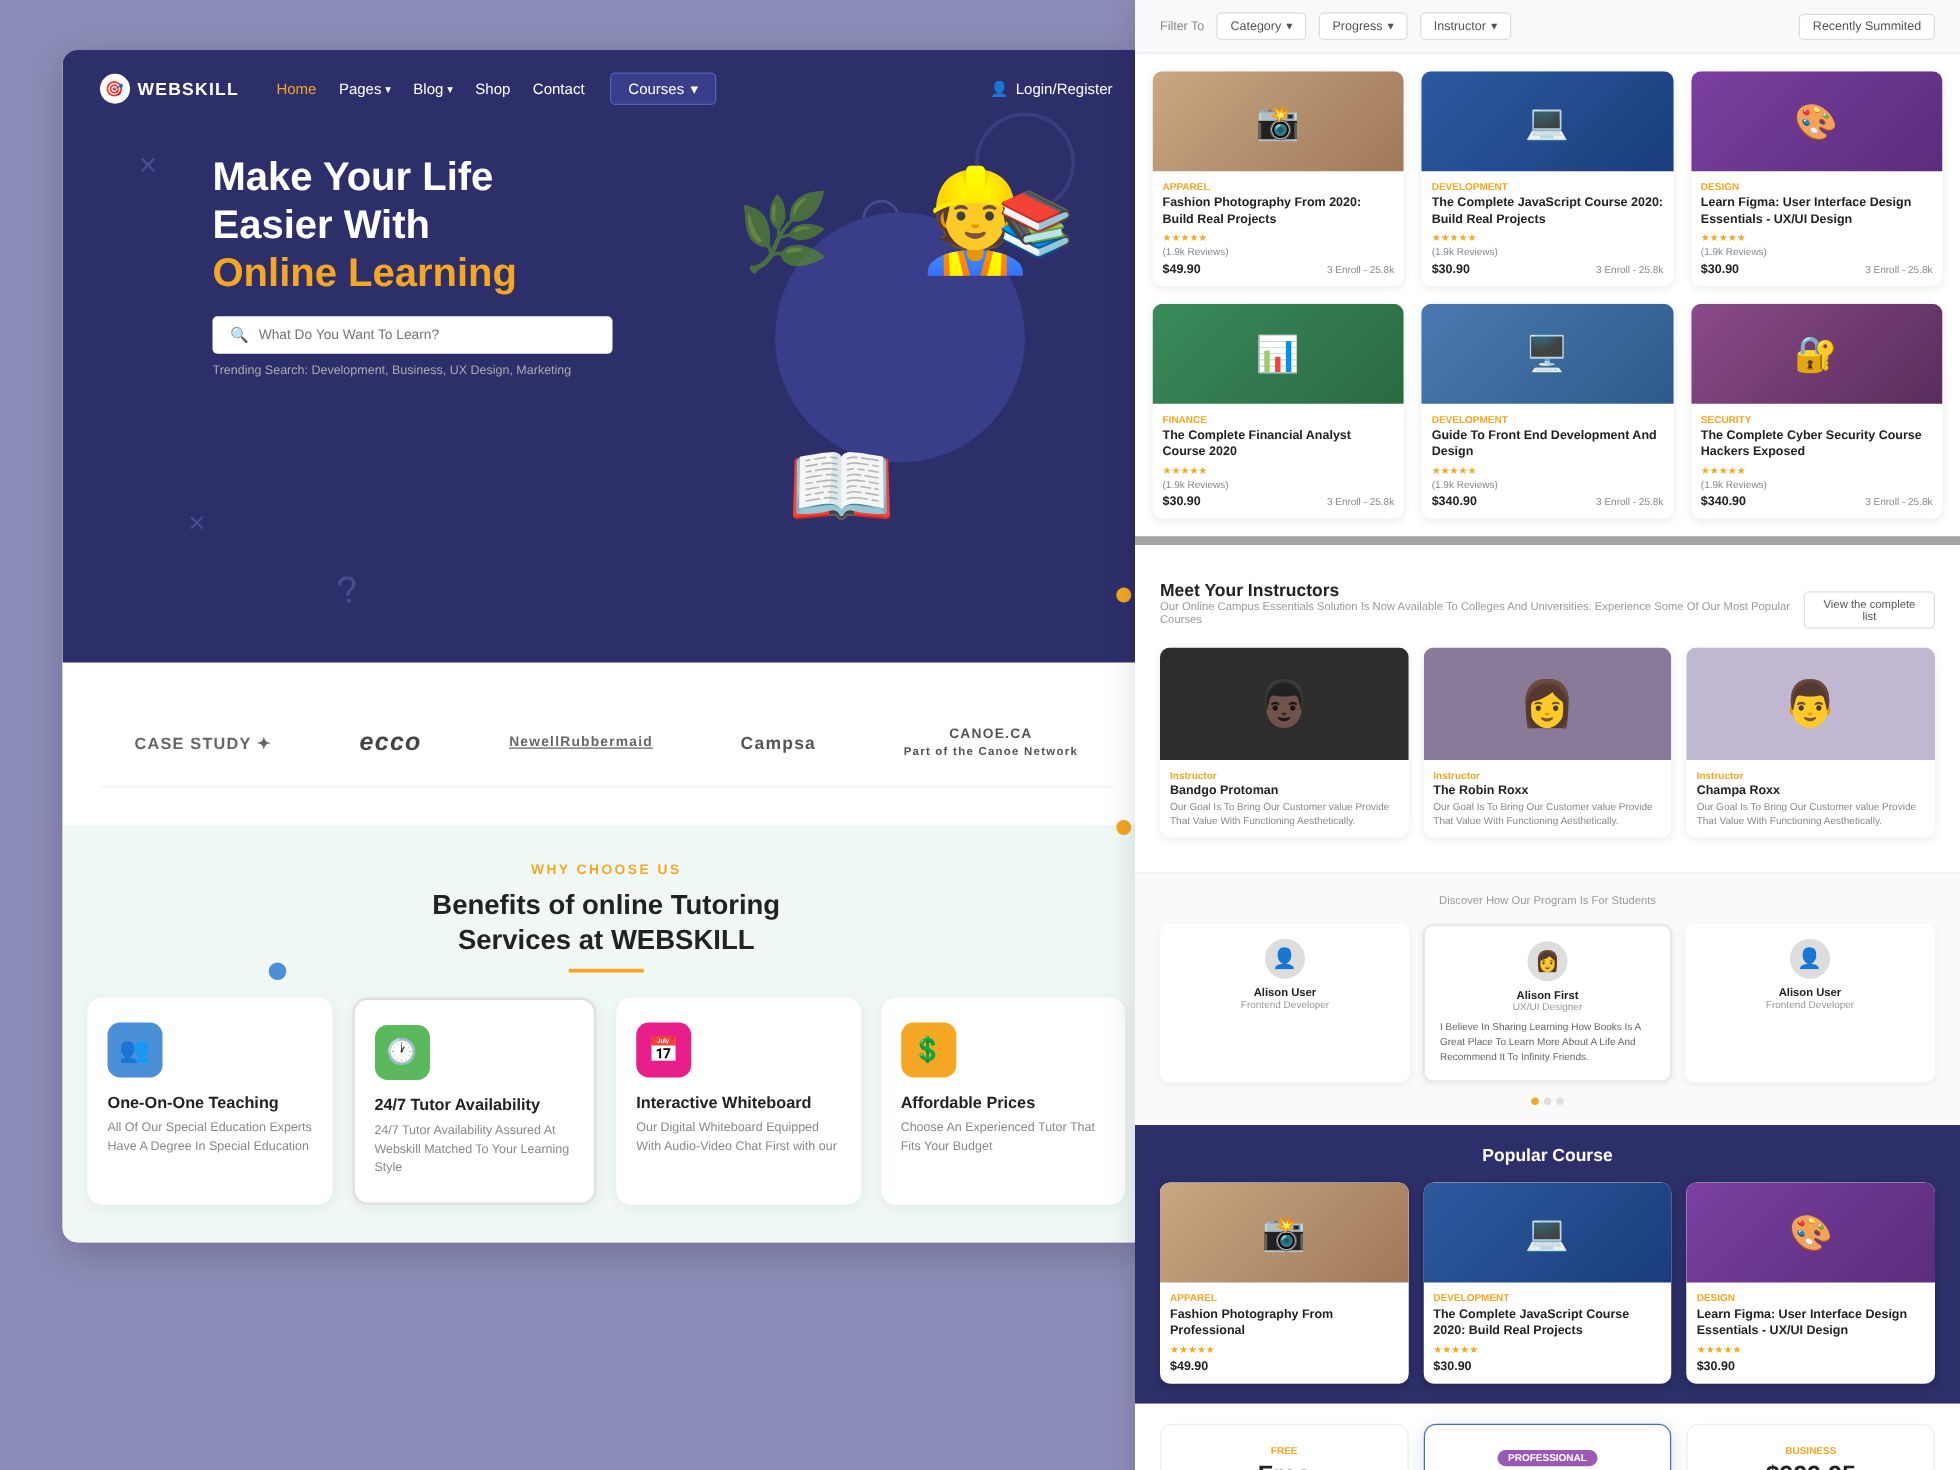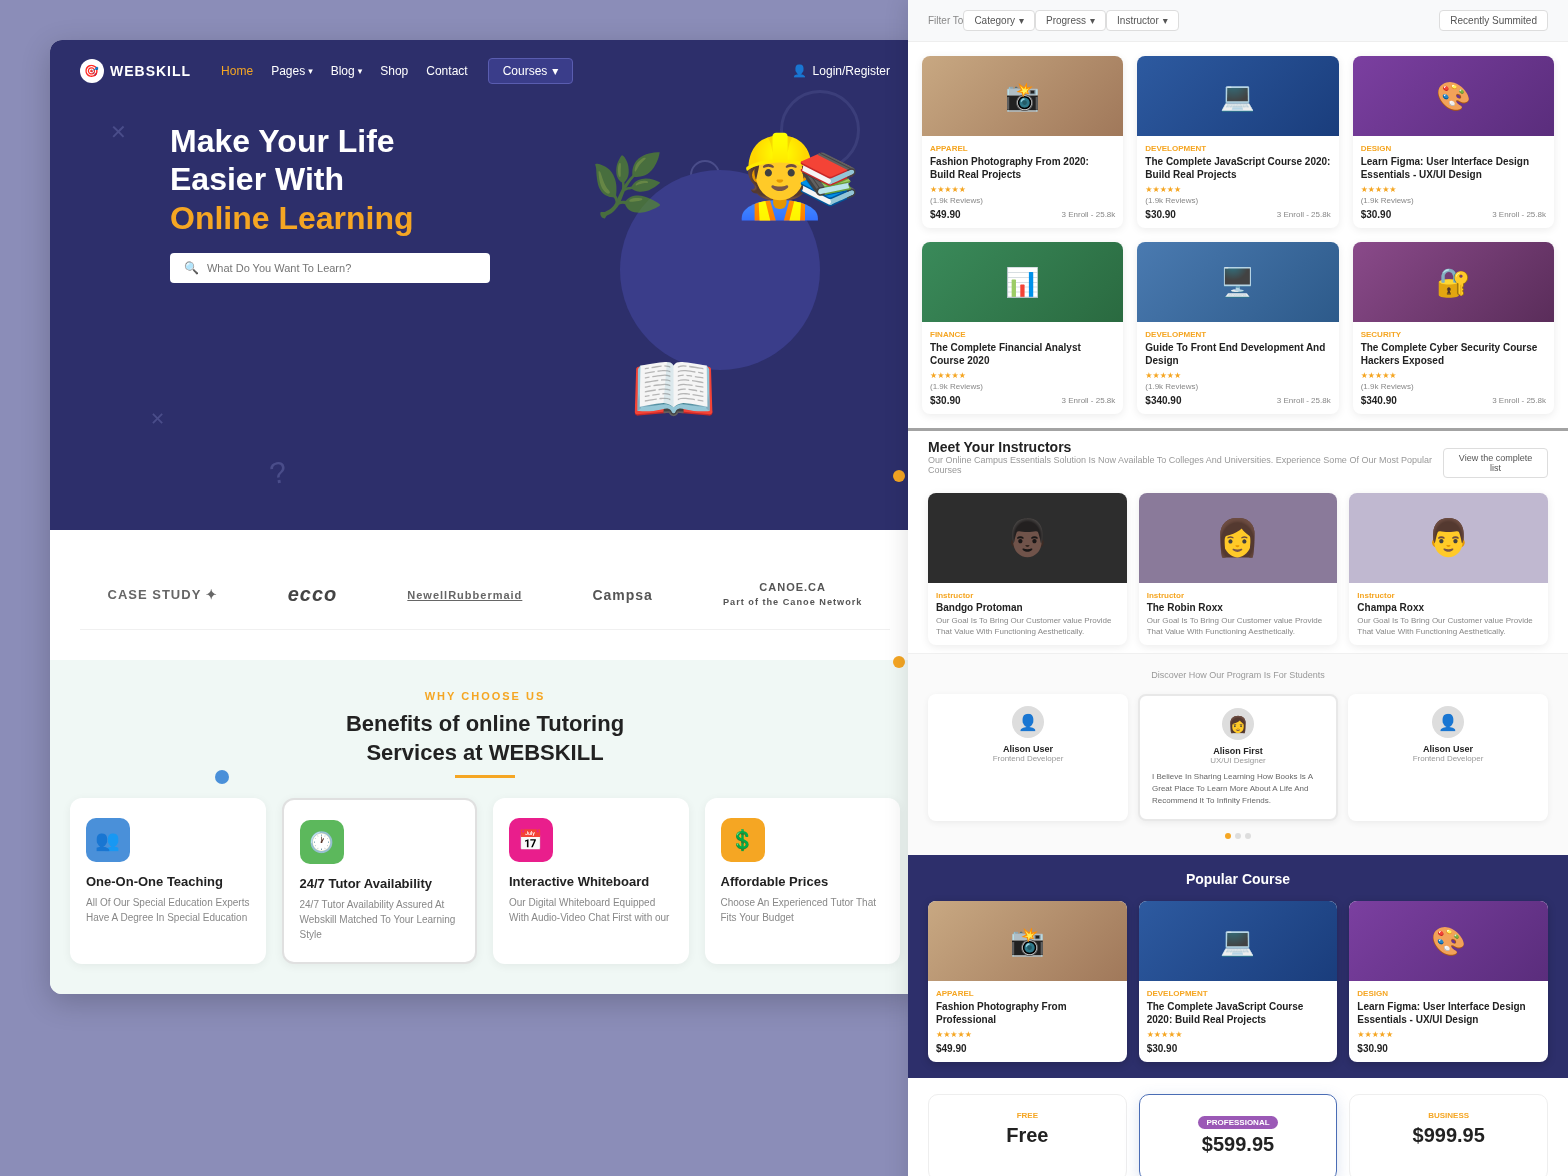--- a/index.html
+++ b/index.html
@@ -314,21 +314,21 @@
       overflow-y: auto;
       box-shadow: -4px 0 20px rgba(0,0,0,0.1);
     }
 
     
     .filter-bar {
       background: #f8f9fa;
       padding: 10px 20px;
       display: flex;
       align-items: center;
-      gap: 0;
+      gap: 10px;
       border-bottom: 1px solid #eee;
     }
 
     .filter-label {
       font-size: 10px;
       color: #888;
     }
 
     .filter-select {
       background: #fff;
@@ -388,22 +388,22 @@
     .course-category { font-size: 8px; color: #f5a623; font-weight: 600; text-transform: uppercase; margin-bottom: 2px; }
     .course-name { font-size: 10px; font-weight: 700; color: #222; line-height: 1.3; margin-bottom: 4px; }
     .course-stars { color: #f5a623; font-size: 8px; margin-bottom: 2px; }
     .course-ratings { font-size: 8px; color: #888; }
     .course-meta { display: flex; justify-content: space-between; align-items: center; margin-top: 4px; }
     .course-price { font-size: 10px; font-weight: 700; color: #222; }
     .course-enroll { font-size: 8px; color: #888; }
 
     
     .section-block {
-      padding: 8px 20px;
-      border-top: 3px solid #a3a3a3;
+      padding: 28px 20px;
+      border-top: 7px solid #a3a3a3;
     }
 
     .section-header {
       display: flex;
       justify-content: space-between;
       align-items: center;
       margin-bottom: 6px;
     }
 
     .section-title {
@@ -692,20 +692,24 @@
     <div class="hero-content">
       <h1 class="hero-title">
         <span>Make Your Life</span><br>
         <span>Easier With</span><br>
         <span class="highlight">Online Learning</span>
       </h1>
       <div class="search-bar">
         <span class="search-icon-sm">🔍</span>
         <input type="text" placeholder="What Do You Want To Learn?" style="">
       </div>
+      <div class="trending-text">
+        <span>Trending Search:</span>
+        <span>Development, Business, UX Design, Marketing</span>
+      </div>
     </div>
 
     <div class="hero-illustration">
       <div class="hero-illus-inner">
         <div class="illus-bg-circle"></div>
         <div class="illus-plant">🌿</div>
         <div class="illus-person">👷</div>
         <div class="illus-books">📚</div>
         <div class="illus-student">📖</div>
       </div>

